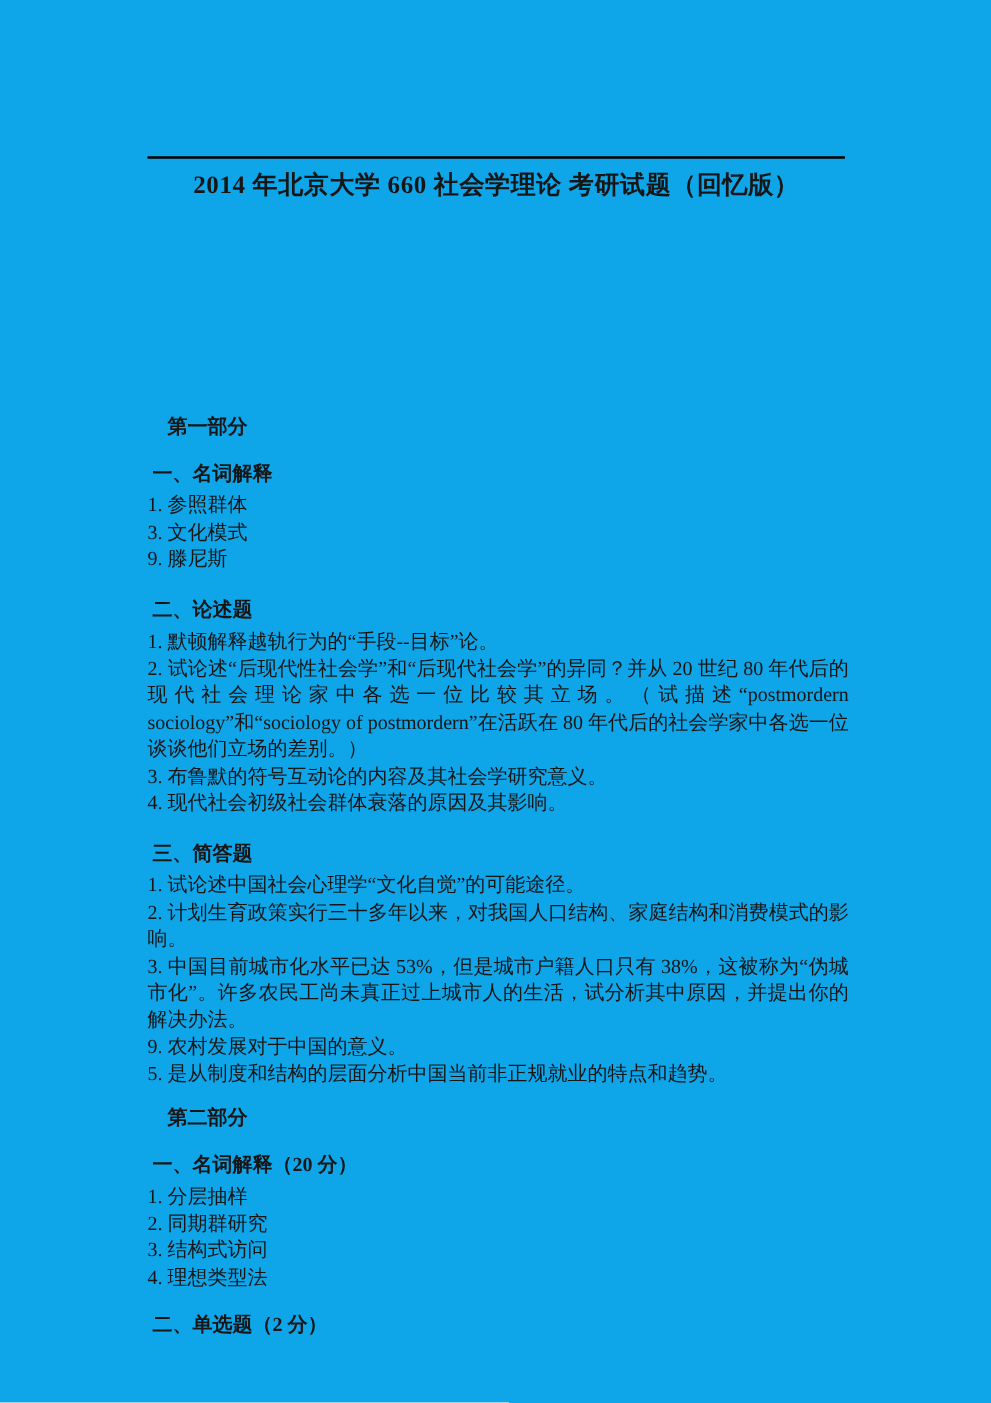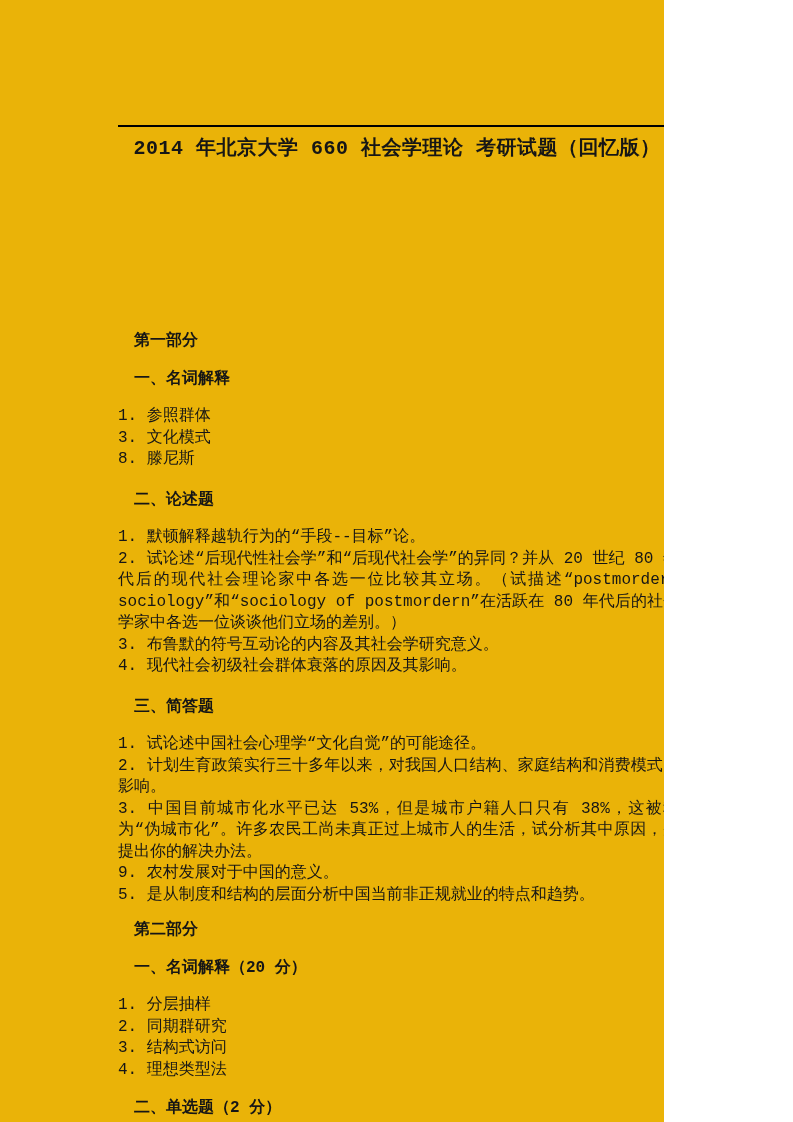--- a/index.html
+++ b/index.html
@@ -2,24 +2,24 @@
 <html><head>
 <meta charset="utf-8">
 <style>
   html, body {
     margin: 0;
     padding: 0;
     background: #ffffff;
   }
   .page {
     position: relative;
-    width: 664px;
+    width: 793px;
     height: 1122px;
-    background: #eab308;
-    font-family: Liberation Mono, monospace;
+    background: #0ea5e9;
+    font-family: Liberation Serif, serif;
     color: #161616;
     overflow: hidden;
   }
   .title-rule {
     position: absolute;
     left: 118px;
     top: 125px;
     width: 558px;
     height: 0;
     border-top: 2px solid #000000;
@@ -47,21 +47,21 @@
   }
   .part-heading {
     font-weight: bold;
     margin: 16px;
   }
   .part-heading.gap-part {
     margin-top: 14px;
   }
   .section-heading {
     font-weight: bold;
-    margin: 16px;
+    margin: 4px;
   }
   .block {
     margin: 0;
   }
   .block.gap {
     margin-top: 19px;
   }
   .block.gap-last {
     margin-top: 17px;
   }
@@ -79,21 +79,21 @@
   <h1 class="doc-title">2014 年北京大学 660 社会学理论 考研试题（回忆版）</h1>
 
   <div class="content">
 
     <p class="part-heading">第一部分</p>
 
     <div class="block">
       <p class="section-heading">一、名词解释</p>
       <p class="item">1. 参照群体</p>
       <p class="item">3. 文化模式</p>
-      <p class="item">8. 滕尼斯</p>
+      <p class="item">9. 滕尼斯</p>
     </div>
 
     <div class="block gap">
       <p class="section-heading">二、论述题</p>
       <p class="item">1. 默顿解释越轨行为的“手段--目标”论。</p>
       <p class="item">2. 试论述“后现代性社会学”和“后现代社会学”的异同？并从 20 世纪 80 年代后的现代社会理论家中各选一位比较其立场。（试描述“postmordern sociology”和“sociology of postmordern”在活跃在 80 年代后的社会学家中各选一位谈谈他们立场的差别。）</p>
       <p class="item">3. 布鲁默的符号互动论的内容及其社会学研究意义。</p>
       <p class="item">4. 现代社会初级社会群体衰落的原因及其影响。</p>
     </div>
 

